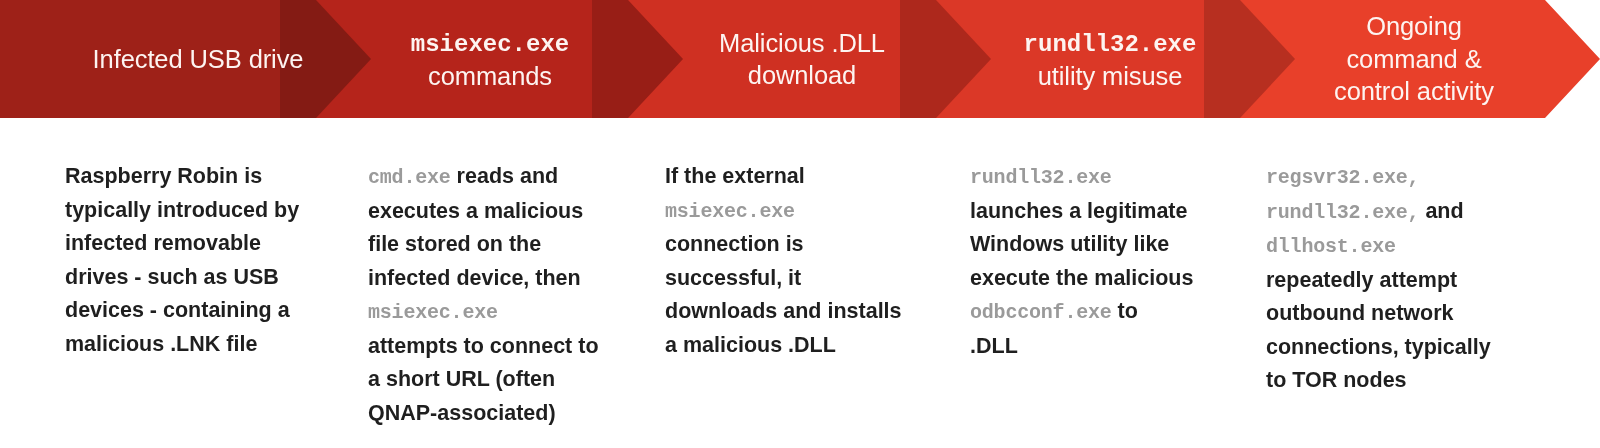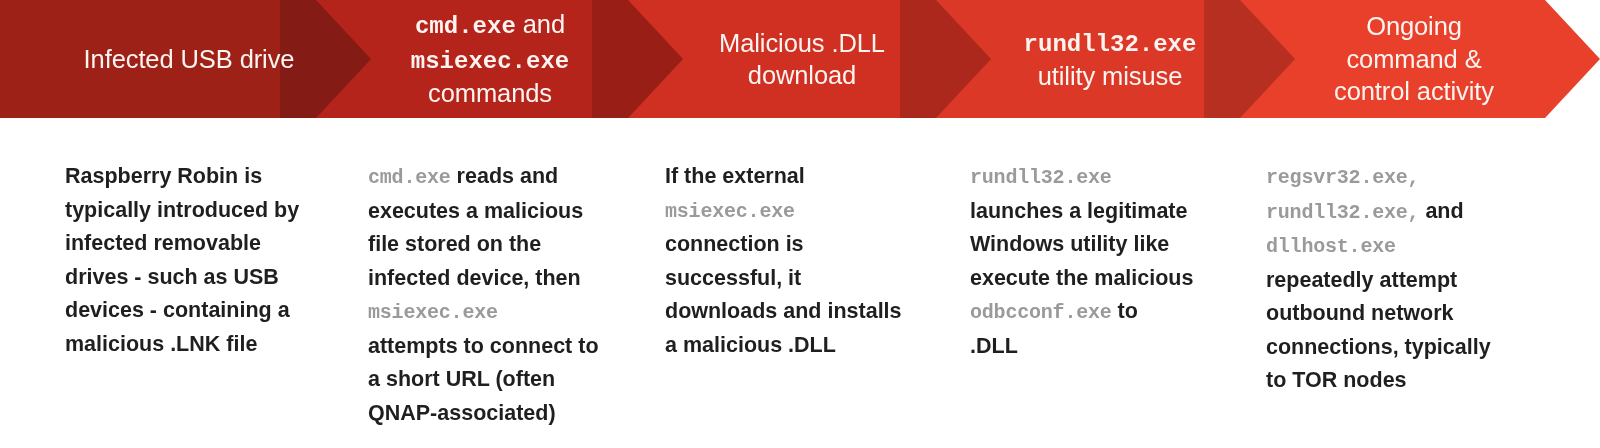--- a/index.html
+++ b/index.html
@@ -101,25 +101,24 @@
           <polygon points="628,0 976,0 1031,59 976,118 628,118 683,59" fill="#cf3022"></polygon>
           <polygon points="936,0 1284,0 1339,59 1284,118 936,118 991,59" fill="#db3827"></polygon>
           <polygon points="1240,0 1545,0 1600,59 1545,118 1240,118 1295,59" fill="#e8402a"></polygon>
           <polygon points="316,0 371,59 316,118 280,118 280,0" fill="rgba(0,0,0,0.16)"></polygon>
           <polygon points="628,0 683,59 628,118 592,118 592,0" fill="rgba(0,0,0,0.16)"></polygon>
           <polygon points="936,0 991,59 936,118 900,118 900,0" fill="rgba(0,0,0,0.16)"></polygon>
           <polygon points="1240,0 1295,59 1240,118 1204,118 1204,0" fill="rgba(0,0,0,0.16)"></polygon>
         </g>
     </svg>
 
-    <div class="chev-label" style="left:4px;width:348px;padding-left:22px;">
+    <div class="chev-label" style="left:13px;width:348px;padding-left:22px;">
         <span class="ln"><span>Infected USB drive</span></span>
       </div>
     <div class="chev-label" style="left:316px;width:348px;">
-        <span class="ln"><span class="mono">cmd.exe</span><span> and</span></span>
         <span class="ln"><span class="mono">msiexec.exe</span></span>
         <span class="ln"><span>commands</span></span>
       </div>
     <div class="chev-label" style="left:628px;width:348px;align-items:center;">
         <span class="ln"><span>Malicious .DLL</span></span>
         <span class="ln"><span>download</span></span>
       </div>
     <div class="chev-label" style="left:936px;width:348px;">
         <span class="ln"><span class="mono">rundll32.exe</span></span>
         <span class="ln"><span>utility misuse</span></span>

